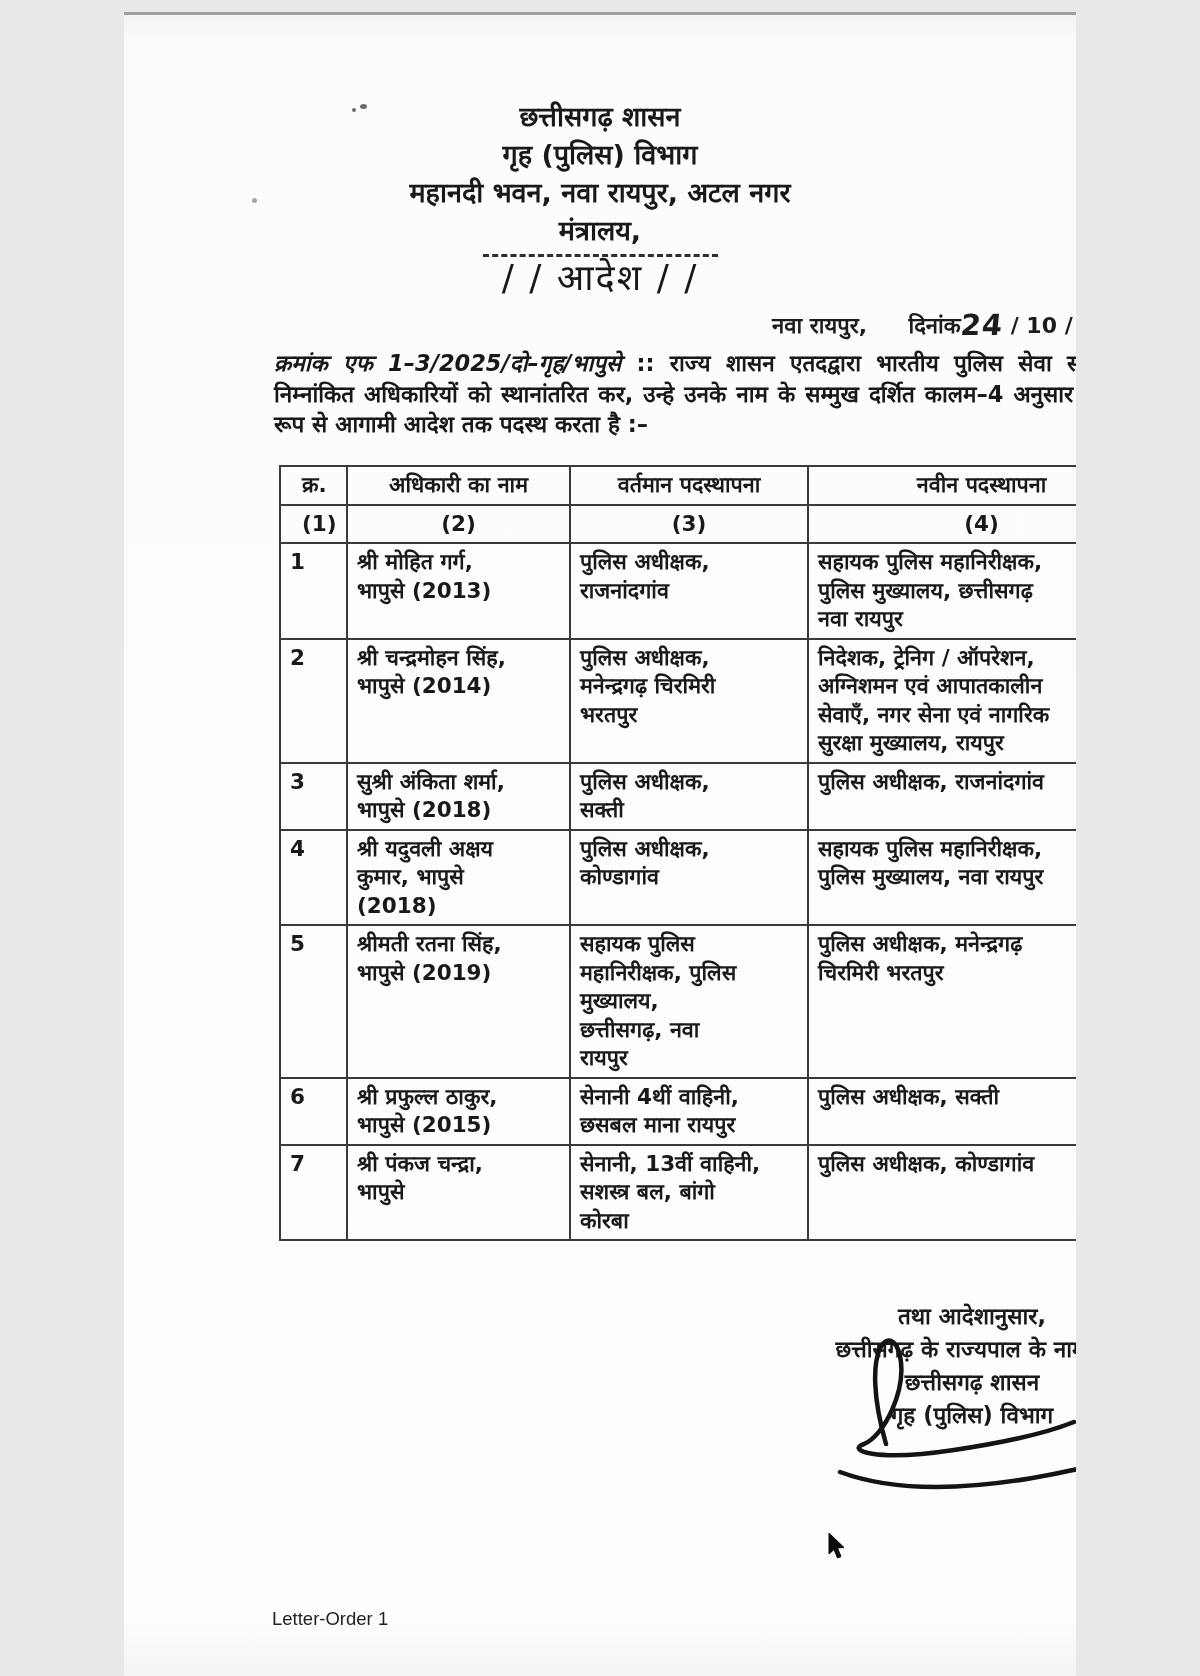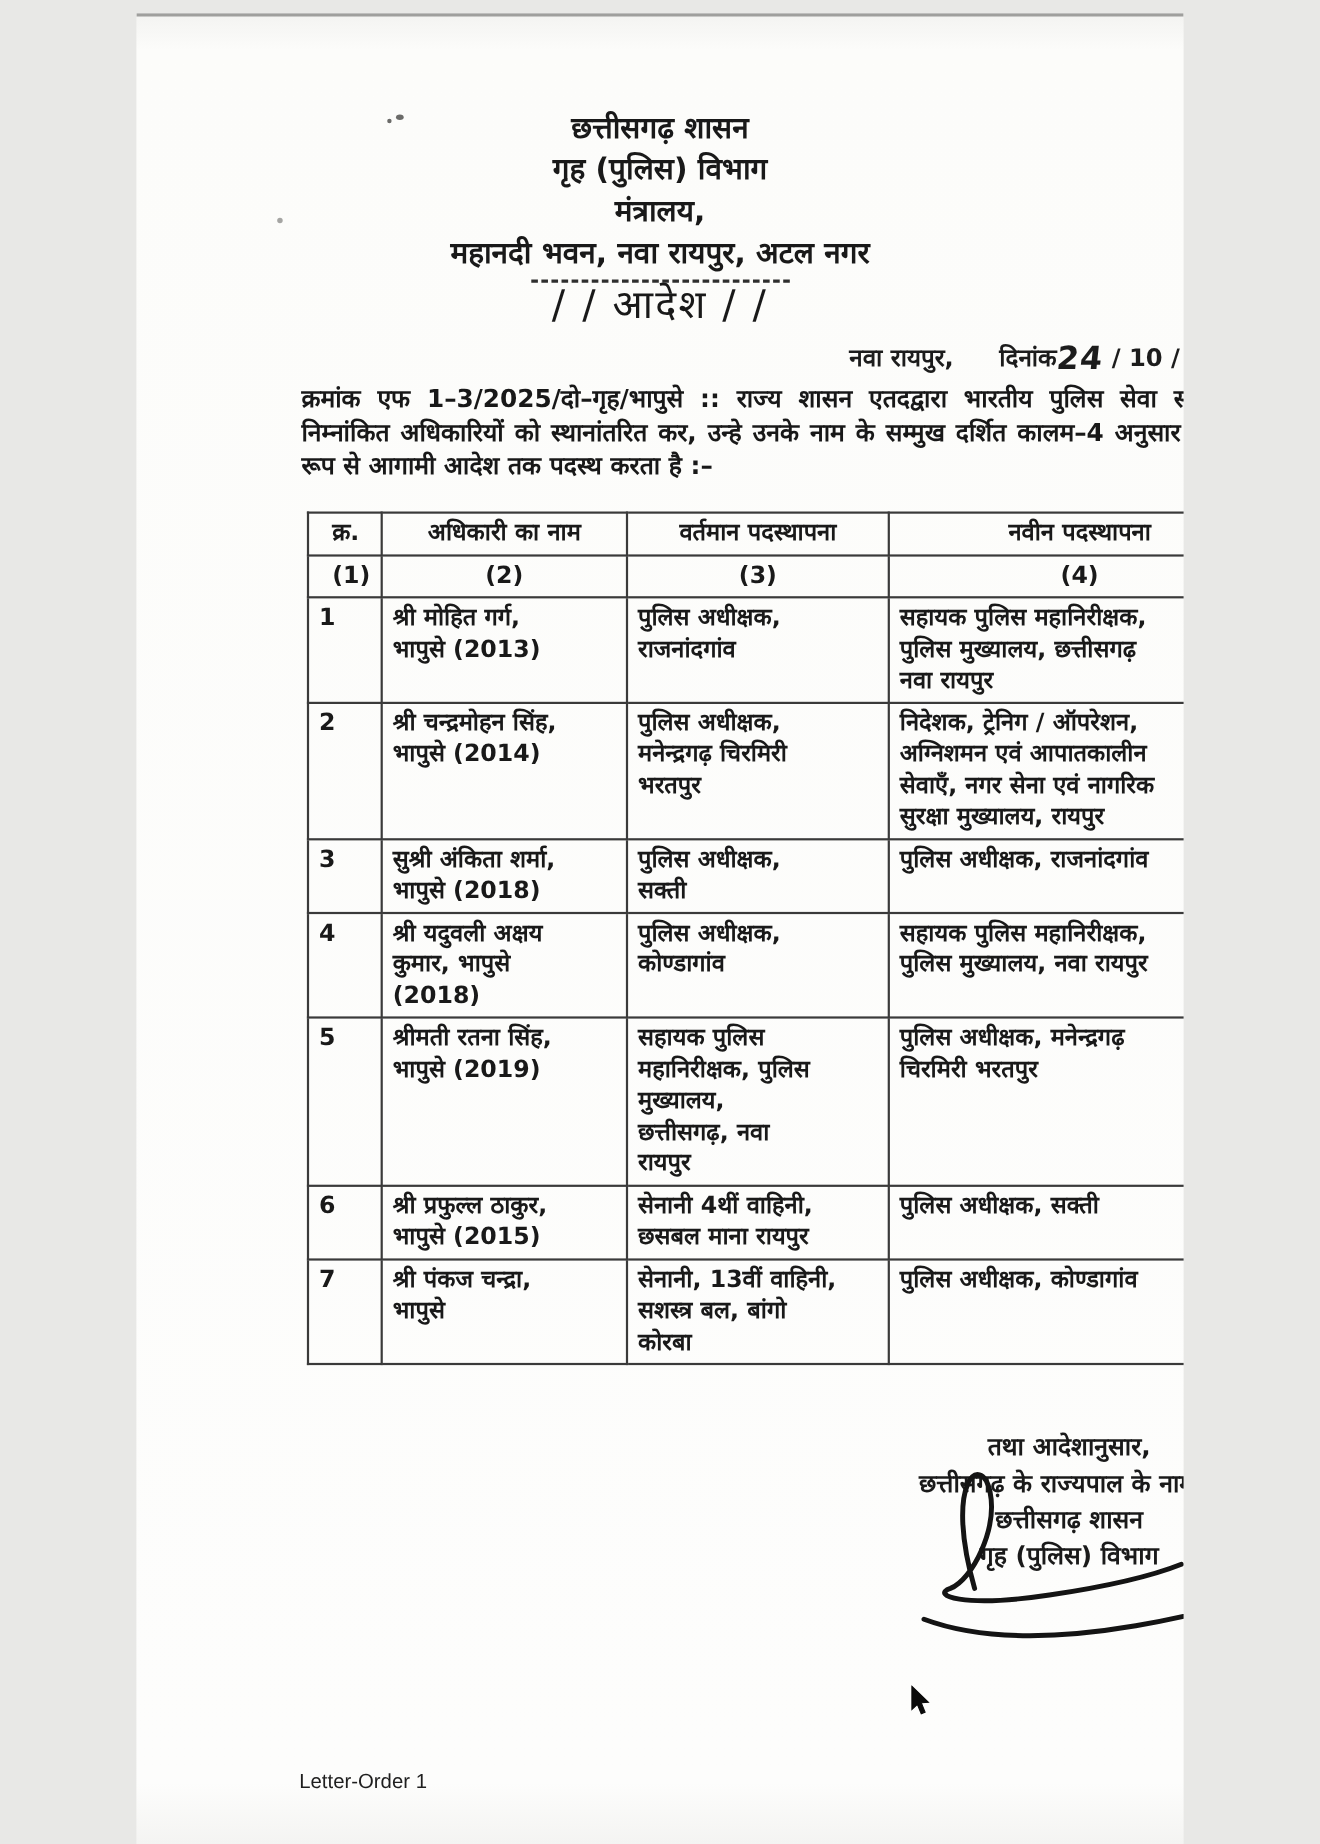--- a/index.html
+++ b/index.html
@@ -18,21 +18,21 @@
   .speck{background:#6b6b69;border-radius:50%;}
   
   .header{top:86px;left:0;width:100%;text-align:center;font-weight:700;font-size:27px;line-height:38px;color:#191919;}
   .divider{width:235px;margin:4px auto 2px auto;border-top:3px dashed #2e2e2e;}
   .order-title{font-size:36px;font-weight:400;letter-spacing:2px;}
   
   .dateline{top:294px;left:648px;width:400px;font-size:22px;font-weight:600;white-space:nowrap;}
   .dateline .hand{display:inline-block;font-size:29px;font-weight:700;transform:skewX(-6deg) translateY(2px);letter-spacing:1px;}
   
   .para{top:336px;left:150px;width:866px;font-size:22.5px;line-height:30.5px;font-weight:600;text-align:justify;color:#181818;}
-  .para .ref{font-weight:700;}
+  .para .ref{font-weight:700;font-style:italic;}
   
   table.order{border-collapse:collapse;table-layout:fixed;width:875px;}
   .tblwrap{top:453px;left:155px;}
   table.order td,table.order th{border:2px solid #3a3a3a;vertical-align:top;font-size:21.5px;line-height:28.5px;font-weight:600;color:#191919;padding:4px 9px;}
   table.order th{text-align:center;font-weight:700;padding:4px 21px;}
   .sub th{font-weight:700;padding:1px 4px;}
   td.sn{text-align:left;padding-left:14px;}
   .cell-text{white-space:pre-line;}
   col.c1{width:67px;} col.c2{width:223px;} col.c3{width:238px;} col.c4{width:347px;}
   
@@ -50,22 +50,22 @@
 <div id="page">
 
   <div class="abs scan-edge"></div>
   <div class="abs speck" style="top:92px;left:236px;width:7px;height:5px;"></div>
   <div class="abs speck" style="top:96px;left:228px;width:4px;height:4px;"></div>
   <div class="abs speck" style="top:186px;left:128px;width:5px;height:5px;opacity:.6;"></div>
 
   <div class="abs header">
     <div>छत्तीसगढ़ शासन</div>
     <div>गृह (पुलिस) विभाग</div>
+    <div>महानदी भवन, नवा रायपुर, अटल नगर</div>
     <div>मंत्रालय,</div>
-    <div>महानदी भवन, नवा रायपुर, अटल नगर</div>
     <div class="divider"></div>
     <div class="order-title">/ / आदेश / /</div>
   </div>
 
   <div class="abs dateline">
     <span>नवा रायपुर,</span>
     <span style="display:inline-block;width:26px;"></span>
     <span>दिनांक</span><span class="hand">24</span>
     <span>/ 10 / 2025</span>
   </div>

